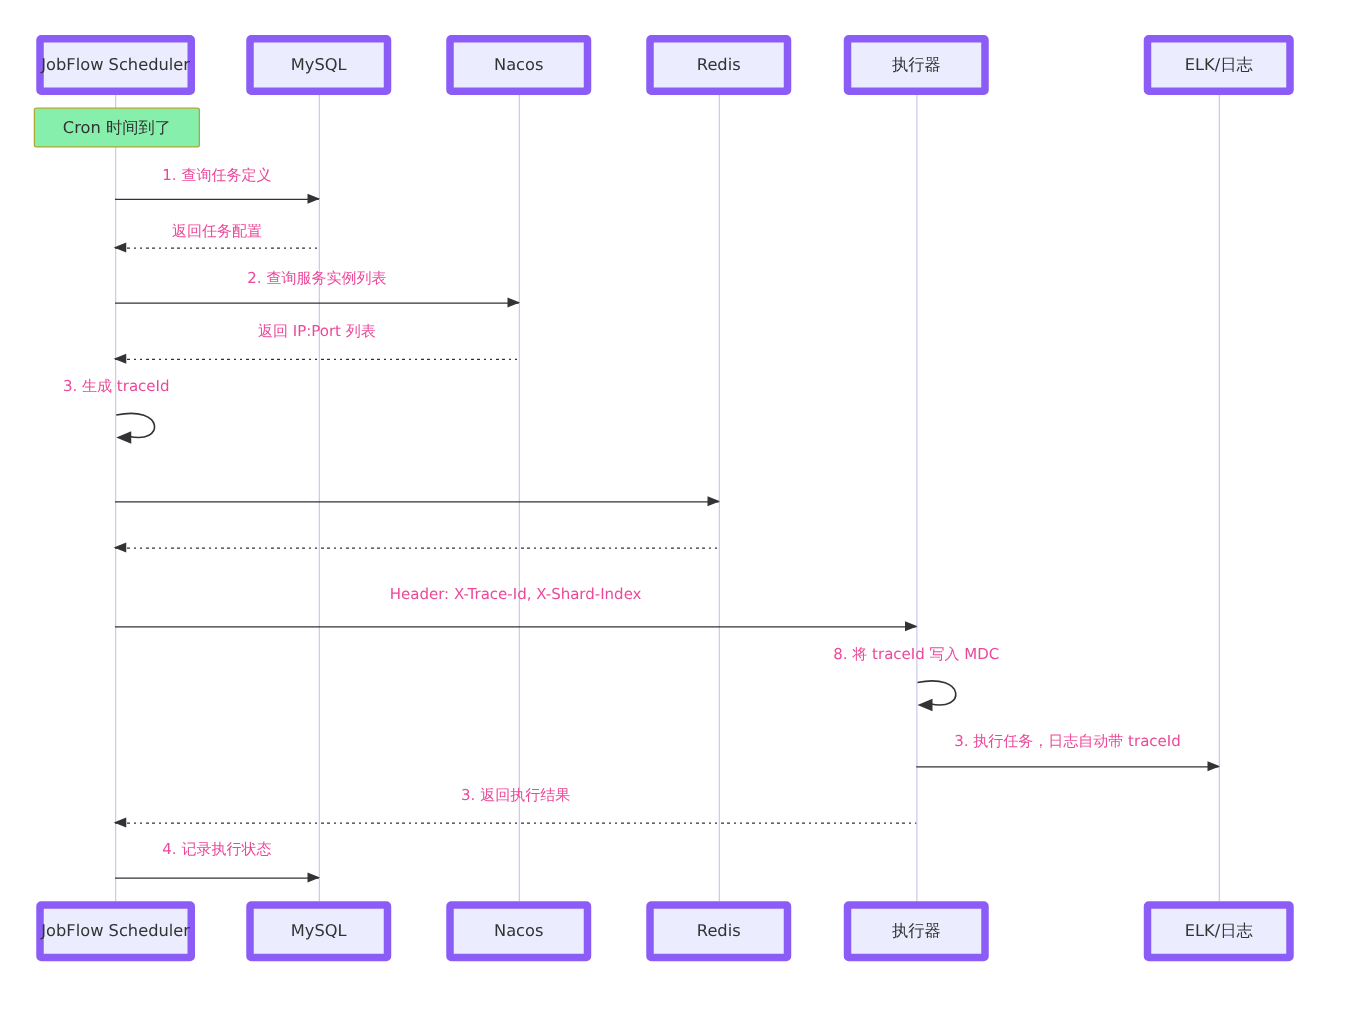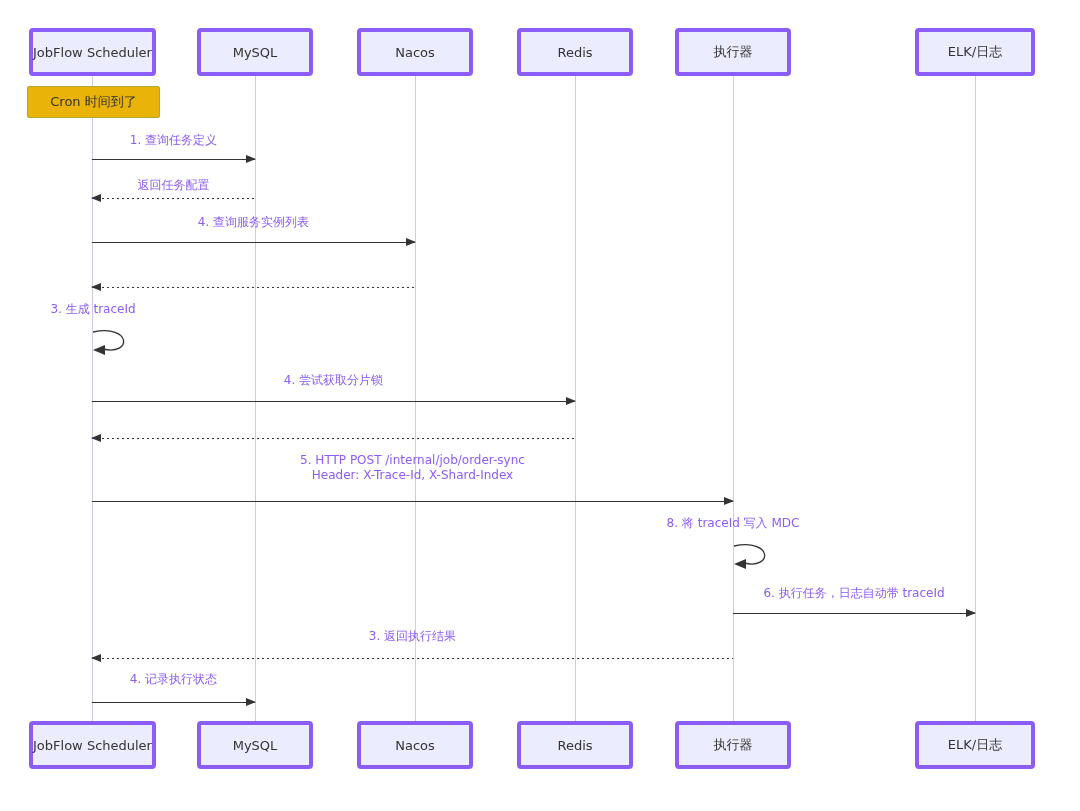--- a/index.html
+++ b/index.html
@@ -6,32 +6,32 @@
   html, body { width: 1080px; height: 811px; background: #ffffff; overflow: hidden; }
   body { font-family: "DejaVu Sans", "Liberation Sans", sans-serif; color: #333333; }
   .canvas { position: relative; width: 1080px; height: 811px; background: #ffffff; }
 
   .lifeline {
     position: absolute; top: 76px; height: 645px; width: 1px;
     background: #cfc9ec;
   }
   .actor {
     position: absolute; height: 48px;
-    background: #ECECFF; border: 4px solid #8b5cf6; border-radius: 4px;
+    background: #ECECFF; border: 6px solid #8b5cf6; border-radius: 4px;
     display: flex; align-items: center; justify-content: center;
     font-size: 13px; color: #333333; white-space: nowrap;
   }
   .note {
     position: absolute; left: 27px; top: 86px; width: 133px; height: 32px;
-    background: #eab308; border: 1px solid #AAAA33; border-radius: 2px;
+    background: #86efac; border: 1px solid #AAAA33; border-radius: 2px;
     display: flex; align-items: center; justify-content: center;
     font-size: 13px; color: #333333; white-space: nowrap;
   }
   .msg-label {
-    position: absolute; font-size: 12px; color: #8b5cf6;
+    position: absolute; font-size: 12px; color: #ec4899;
     text-align: center; white-space: nowrap; line-height: 15px;
   }
   .arrow { position: absolute; height: 1px; }
   .arrow.solid { background: #333333; }
   .arrow.dashed {
     background-image: repeating-linear-gradient(90deg, #333333 0 2px, transparent 2px 5px);
   }
   .head { position: absolute; width: 0; height: 0; top: -4px;
     border-top: 4px solid transparent; border-bottom: 4px solid transparent; }
   .head.right { right: -1px; border-left: 10px solid #333333; }
@@ -76,57 +76,56 @@
   <div class="msg-label" style="left:92px;top:133px;width:163px">1. 查询任务定义</div>
   <div class="arrow solid" style="left:92px;top:159px;width:163px">
       <i class="head right"></i>
     </div>
 
   <div class="msg-label" style="left:92px;top:178px;width:163px">返回任务配置</div>
   <div class="arrow dashed" style="left:92px;top:198px;width:163px">
       <i class="head left"></i>
     </div>
 
-  <div class="msg-label" style="left:92px;top:215px;width:323px">4. 查询服务实例列表</div>
+  <div class="msg-label" style="left:92px;top:215px;width:323px">2. 查询服务实例列表</div>
   <div class="arrow solid" style="left:92px;top:242px;width:323px">
       <i class="head right"></i>
     </div>
 
+  <div class="msg-label" style="left:92px;top:258px;width:323px">返回 IP:Port 列表</div>
   <div class="arrow dashed" style="left:92px;top:287px;width:323px">
       <i class="head left"></i>
     </div>
 
   <div class="msg-label" style="left:0px;top:302px;width:186px">3. 生成 traceId</div>
   <svg class="self-loop" style="left:92px;top:327px" width="46" height="28" viewBox="0 0 46 28">
     <path d="M1,5 C40,-3 40,29 11,22" fill="none" stroke="#333333" stroke-width="1.3"></path>
     <polygon points="1,23 13,18 13,28" fill="#333333"></polygon>
   </svg>
 
-  <div class="msg-label" style="left:92px;top:373px;width:483px">4. 尝试获取分片锁</div>
   <div class="arrow solid" style="left:92px;top:401px;width:483px">
       <i class="head right"></i>
     </div>
 
   <div class="arrow dashed" style="left:92px;top:438px;width:483px">
       <i class="head left"></i>
     </div>
 
-  <div class="msg-label" style="left:92px;top:453px;width:641px">5. HTTP POST /internal/job/order-sync</div>
   <div class="msg-label" style="left:92px;top:468px;width:641px">Header: X-Trace-Id, X-Shard-Index</div>
   <div class="arrow solid" style="left:92px;top:501px;width:641px">
       <i class="head right"></i>
     </div>
 
   <div class="msg-label" style="left:633px;top:516px;width:200px">8. 将 traceId 写入 MDC</div>
   <svg class="self-loop" style="left:733px;top:541px" width="46" height="28" viewBox="0 0 46 28">
     <path d="M1,5 C40,-3 40,29 11,22" fill="none" stroke="#333333" stroke-width="1.3"></path>
     <polygon points="1,23 13,18 13,28" fill="#333333"></polygon>
   </svg>
 
-  <div class="msg-label" style="left:733px;top:586px;width:242px">6. 执行任务，日志自动带 traceId</div>
+  <div class="msg-label" style="left:733px;top:586px;width:242px">3. 执行任务，日志自动带 traceId</div>
   <div class="arrow solid" style="left:733px;top:613px;width:242px">
       <i class="head right"></i>
     </div>
 
   <div class="msg-label" style="left:92px;top:629px;width:641px">3. 返回执行结果</div>
   <div class="arrow dashed" style="left:92px;top:658px;width:641px">
       <i class="head left"></i>
     </div>
 
   <div class="msg-label" style="left:92px;top:672px;width:163px">4. 记录执行状态</div>

